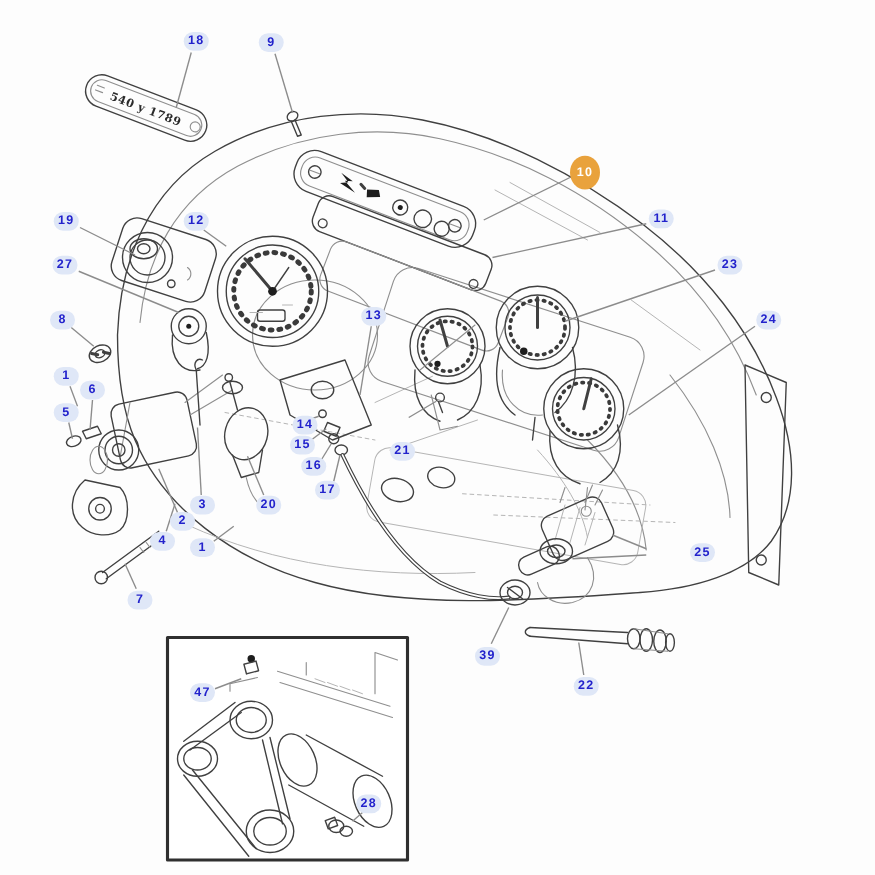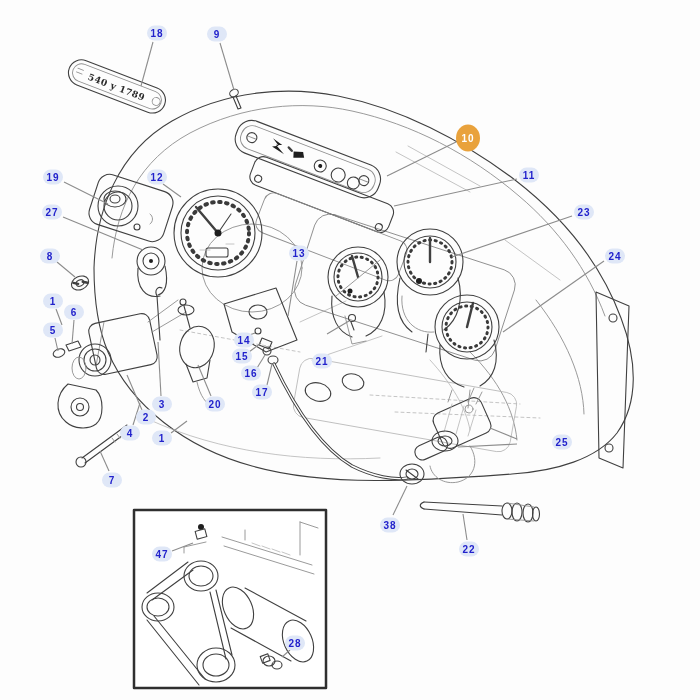--- a/index.html
+++ b/index.html
@@ -359,18 +359,18 @@
       <div class="callout" style="left: 242px; top: 356px;">15</div>
       <div class="callout" style="left: 251px; top: 373px;">16</div>
       <div class="callout" style="left: 262px; top: 392px;">17</div>
       <div class="callout" style="left: 322px; top: 341px; margin-top: 20px;">21</div>
       <div class="callout" style="left: 299px; top: 253px;">13</div>
       <div class="callout hl" style="left: 468px; top: 138px;">10</div>
       <div class="callout" style="left: 529px; top: 175px;">11</div>
       <div class="callout" style="left: 584px; top: 212px;">23</div>
       <div class="callout" style="left: 615px; top: 256px;">24</div>
       <div class="callout" style="left: 530px; top: 442px; margin-left: 32px;">25</div>
-      <div class="callout" style="left: 390px; top: 525px;">38</div>
+      <div class="callout" style="left: 390px; top: 525px;">39</div>
       <div class="callout" style="left: 469px; top: 549px;">22</div>
       <div class="callout" style="left: 162px; top: 554px;">47</div>
       <div class="callout" style="left: 295px; top: 643px;">28</div>
     </div>
 </div>
 
 </body></html>

